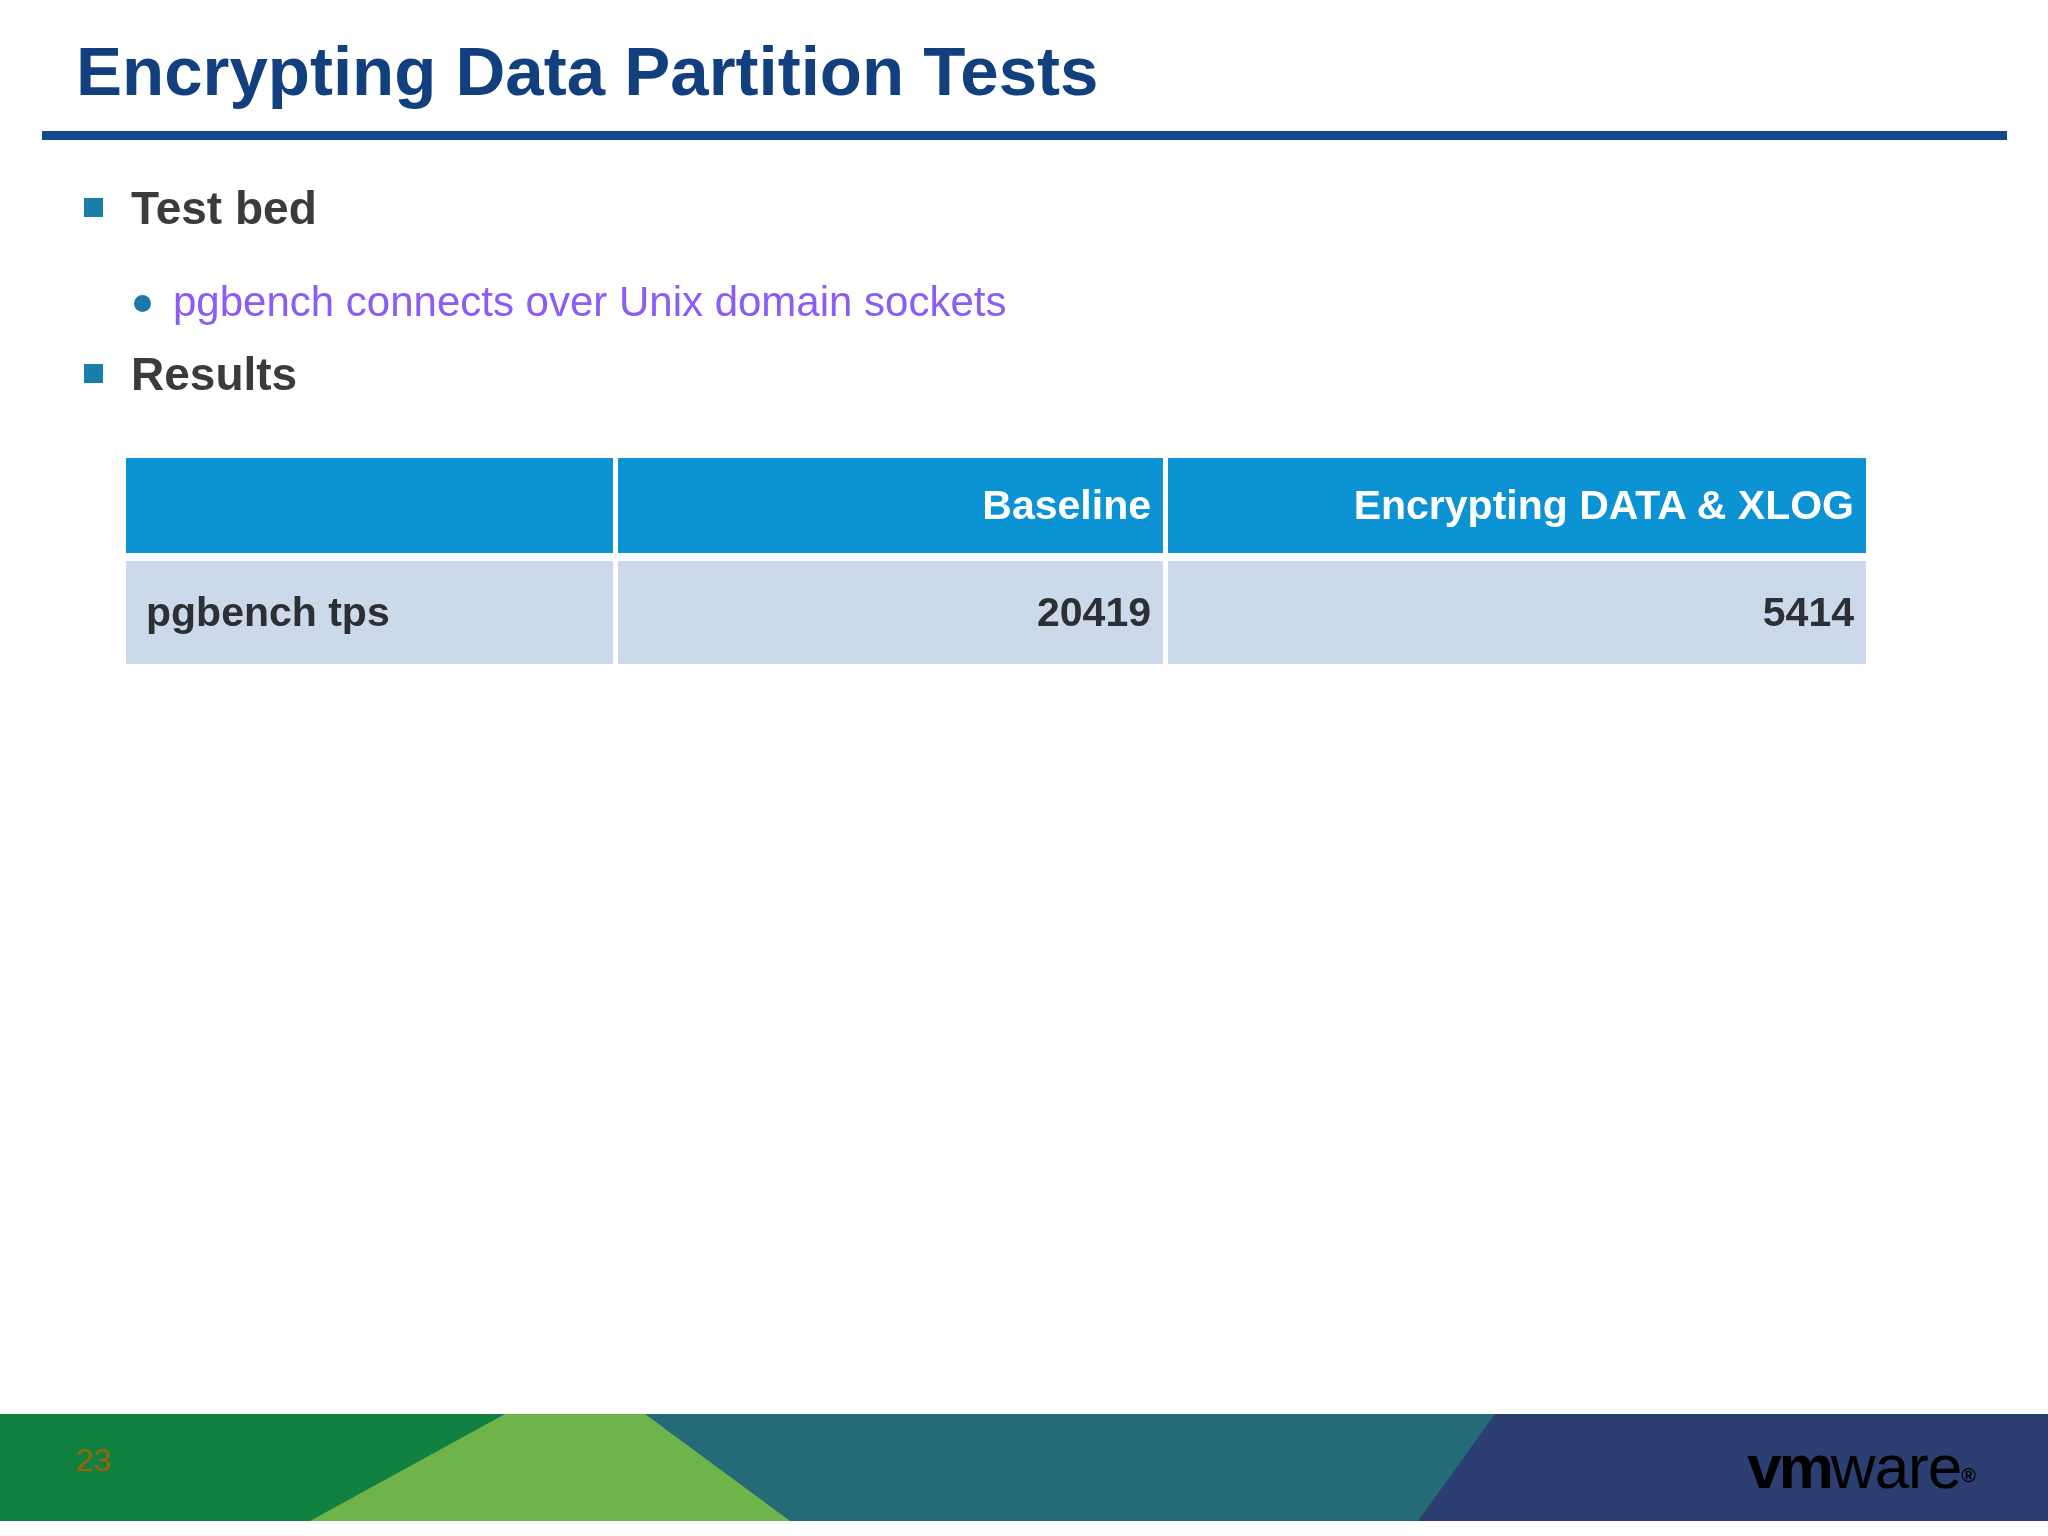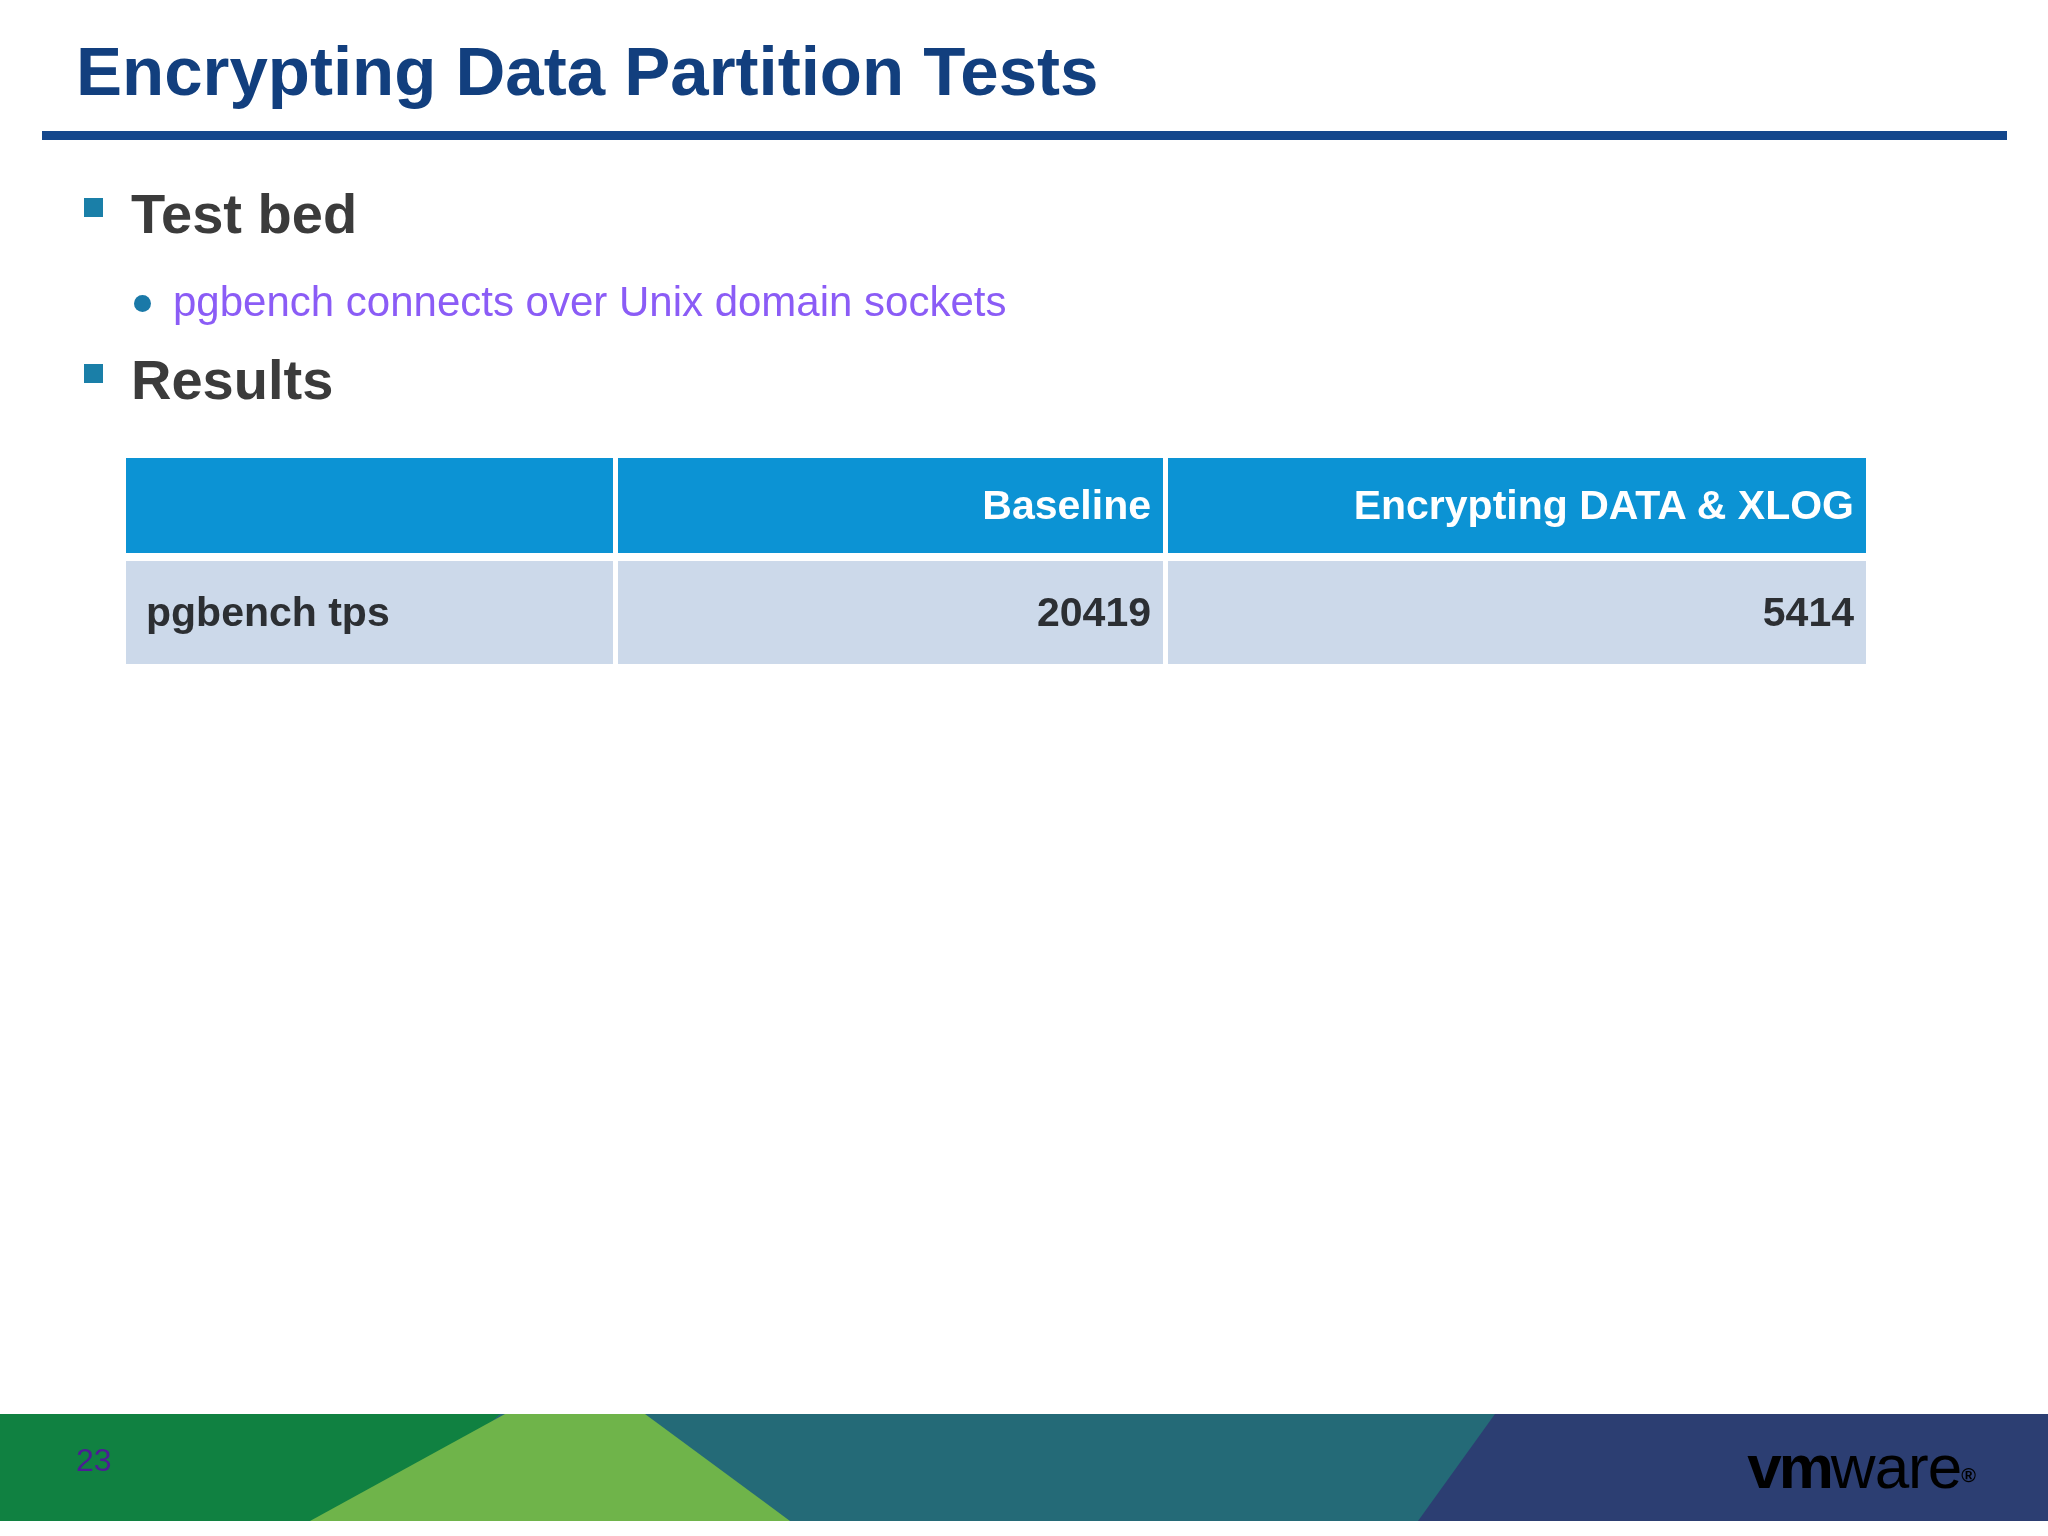--- a/index.html
+++ b/index.html
@@ -54,21 +54,21 @@
     left: 0px;
     top: 16px;
     width: 19px;
     height: 19px;
     background: #1A7FA8;
   }
   .bullet-l1 .text {
     position: absolute;
     left: 47px;
     top: 0px;
-    font-size: 56px;
+    font-size: 46px;
     font-weight: bold;
     color: #3B3B3B;
     white-space: nowrap;
     line-height: 1.15;
   }
 
   .bullet-l2 {
     position: absolute;
     left: 134px;
     width: 1800px;
@@ -158,21 +158,21 @@
     overflow: hidden;
   }
   #footer svg {
     display: block;
   }
   #page-number {
     position: absolute;
     left: 76px;
     top: 30px;
     font-size: 32px;
-    color: #4c1d95;
+    color: #a16207;
     font-weight: normal;
     line-height: 1;
   }
   #vmware-logo {
     position: absolute;
     right: 72px;
     top: 22px;
     line-height: 1;
     white-space: nowrap;
     color: #000000;

